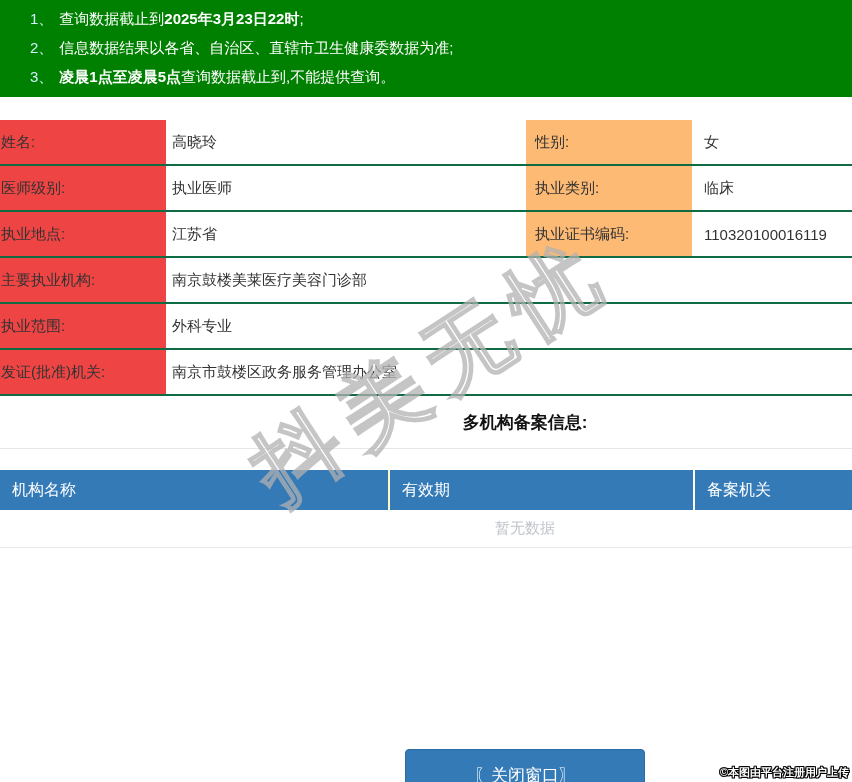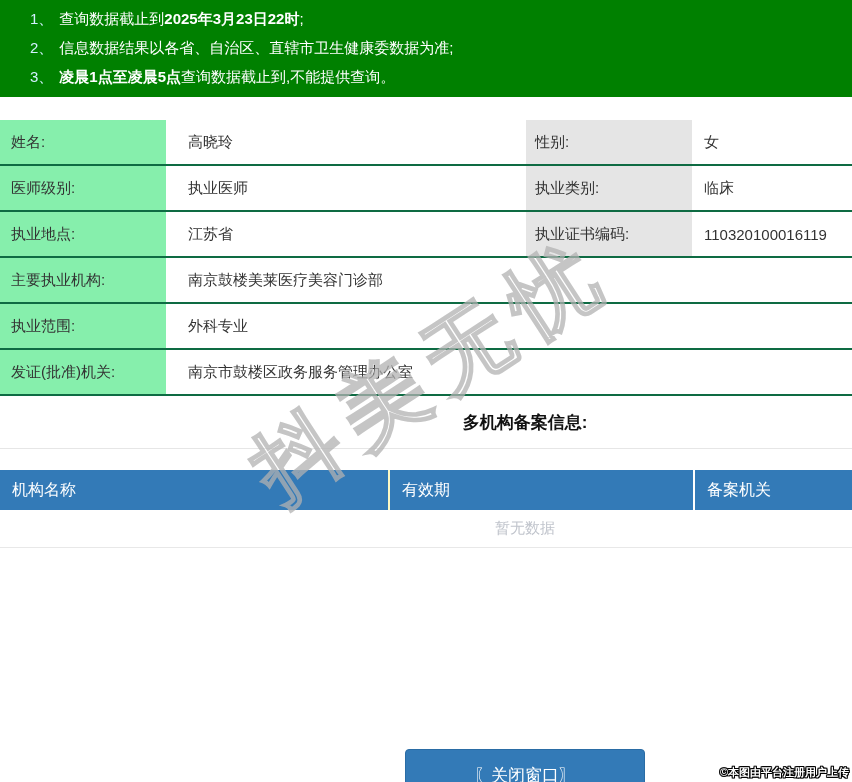--- a/index.html
+++ b/index.html
@@ -11,24 +11,24 @@
   
   .notice { width:100%; height:97px; background:#008000; padding:4px 0 0 30px; }
   .notice-line { line-height:29px; font-size:15px; color:#ffffff; white-space:nowrap; }
   .notice-num { color:#d2f0ff; margin-right:6px; }
   .notice-bold { font-weight:bold; }
 
   
   .info-table { margin-top:23px; width:100%; }
   .info-row { display:flex; height:46px; border-bottom:2px solid #0e6b43; align-items:stretch; }
   .cell { display:flex; align-items:center; font-size:15px; color:#333; }
-  .lbl { width:166px; background:#86efac; padding-left:11px; flex:none; }
-  .val1 { width:360px; padding-left:22px; flex:none; }
+  .lbl { width:166px; background:#ef4444; padding-left:1px; flex:none; }
+  .val1 { width:360px; padding-left:6px; flex:none; }
   .val1.span { flex:1; width:auto; }
-  .lbl2 { width:166px; background:#e5e5e5; padding-left:9px; flex:none; }
+  .lbl2 { width:166px; background:#fdba74; padding-left:9px; flex:none; }
   .val2 { flex:1; padding-left:12px; }
 
   
   .section-title { margin-top:15px; width:1050px; text-align:center; font-size:17px; font-weight:bold; color:#111; }
   .light-divider { margin-top:14px; width:1050px; border-bottom:1px solid #e6e6e6; }
 
   
   .filing-header { margin-top:21px; display:flex; width:1050px; height:40px; background:#337ab7; color:#fff; font-size:16px; }
   .fh-cell { display:flex; align-items:center; padding-left:12px; }
   .fh-1 { width:388px; }

